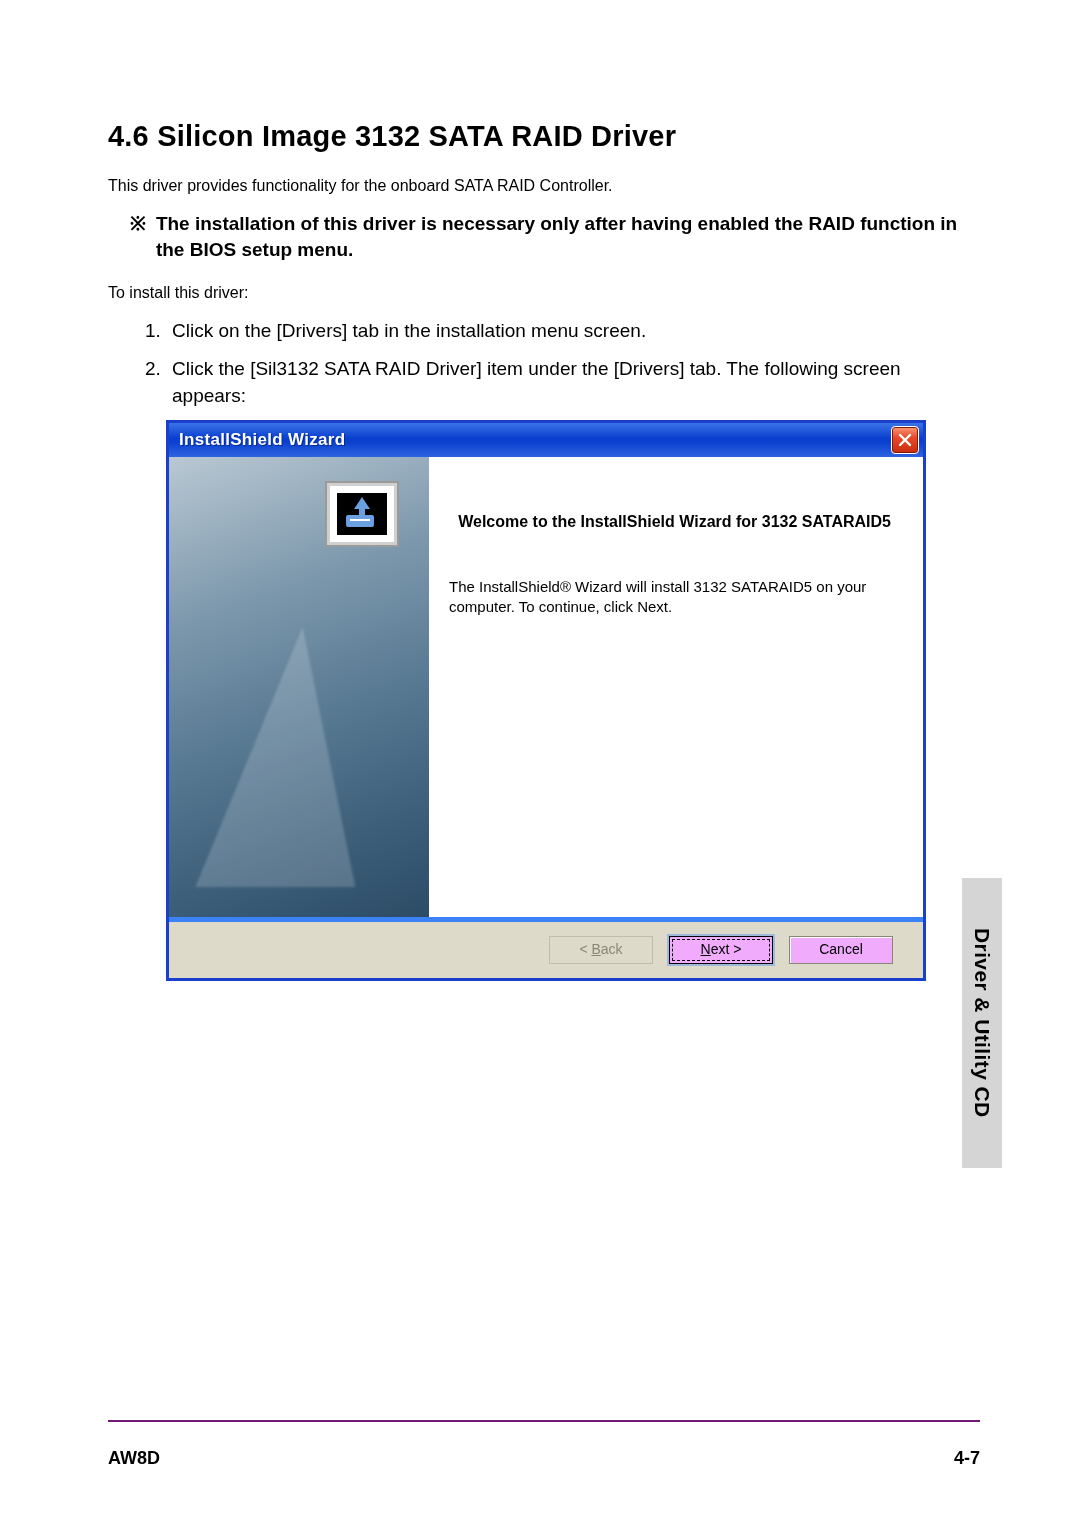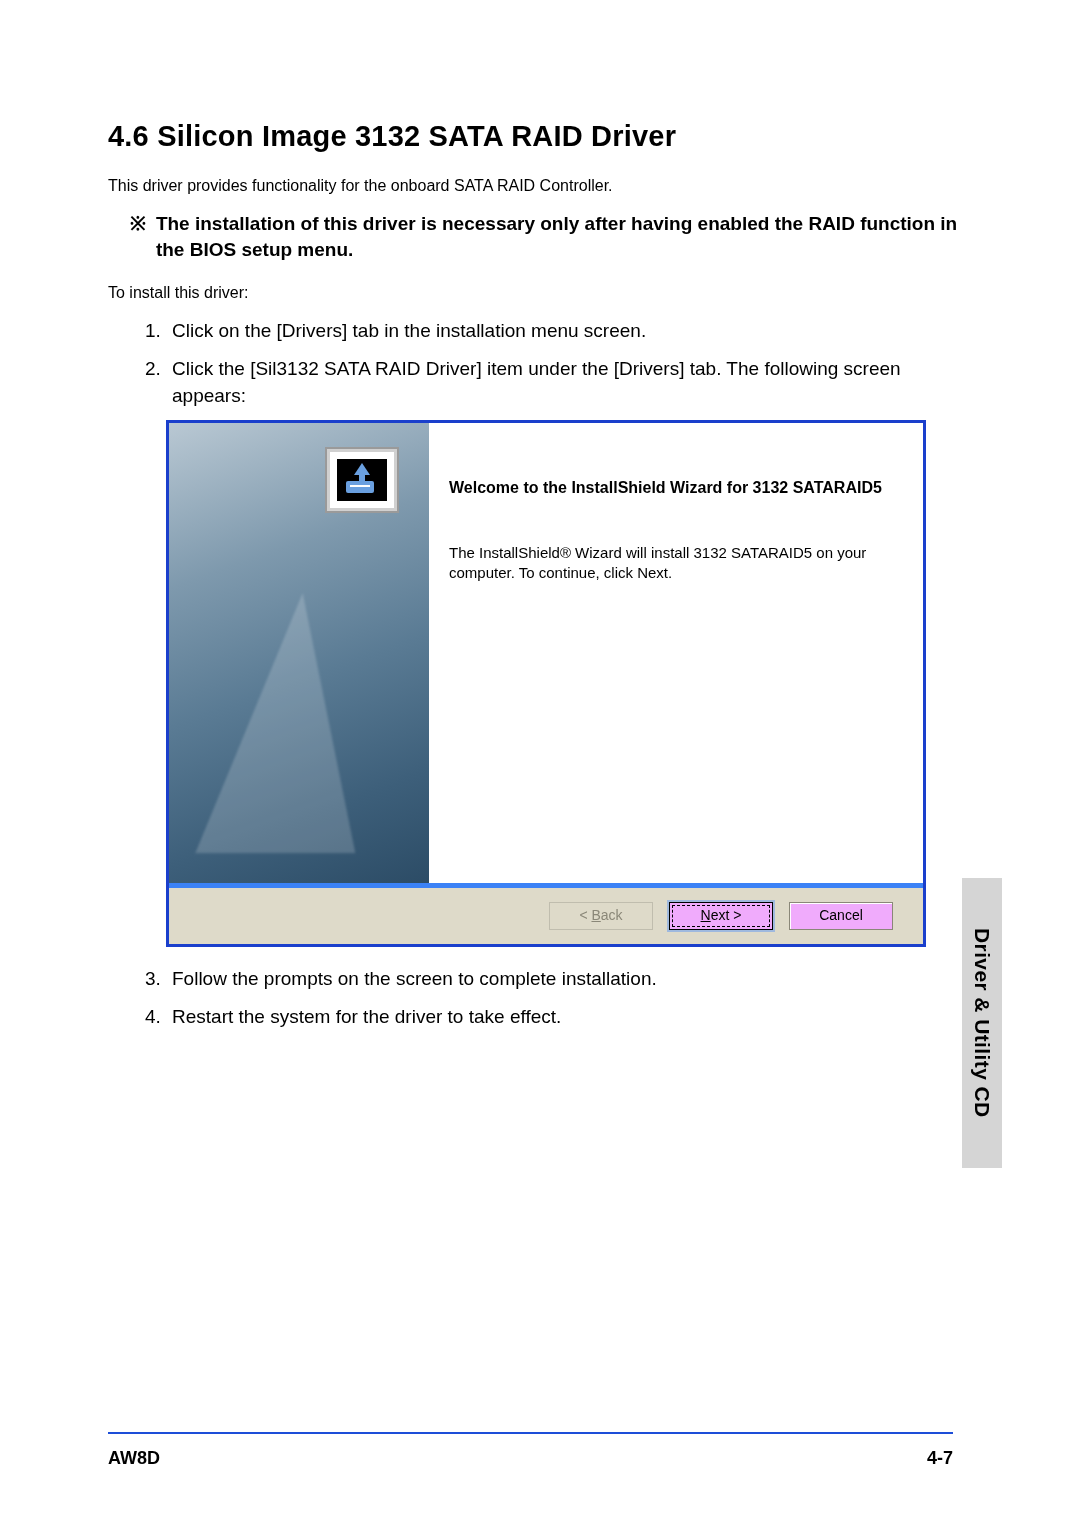--- a/index.html
+++ b/index.html
@@ -126,20 +126,21 @@
     padding: 54px 32px 20px 20px;
     font-family: Tahoma, Verdana, sans-serif;
     color: #000;
     font-size: 15px;
   }
   .welcome-title {
     font-weight: bold;
     font-size: 16px;
     margin-bottom: 44px;
     line-height: 1.35;
+    text-align: right;
   }
   .welcome-desc {
     font-size: 15px;
     line-height: 1.35;
   }
   .wizard-footer {
     height: 56px;
     background: #dedac9;
     border-top: 5px solid #3b82f6;
     display: flex;
@@ -187,24 +188,24 @@
   .side-tab span {
     writing-mode: vertical-rl;
     font-weight: bold;
     font-size: 21px;
     letter-spacing: 0.4px;
     font-family: Verdana, sans-serif;
   }
   .page-footer {
     position: absolute;
     left: 108px;
-    right: 127px;
+    right: 100px;
     bottom: 60px;
-    border-top: 2px solid #1d4ed8;
-    padding-top: 14px;
+    border-top: 2px solid #701a75;
+    padding-top: 26px;
     display: flex;
     justify-content: space-between;
     font-weight: bold;
     font-size: 18px;
     font-family: Verdana, sans-serif;
   }
   
   .sail {
     position:absolute;
     bottom: 30px;
@@ -233,20 +234,29 @@
 
   <p class="body">To install this driver:</p>
 
   <ol class="steps">
     <li>Click on the [Drivers] tab in the installation menu screen.</li>
     <li>Click the [Sil3132 SATA RAID Driver] item under the [Drivers] tab. The following screen appears:</li>
   </ol>
 
   <div class="wizard-figure">
     <div class="wizard-window">
+      <div class="titlebar">
+        <span class="titlebar-title">InstallShield Wizard</span>
+        <div class="close-btn">
+          <svg width="14" height="14" viewBox="0 0 14 14">
+            <line x1="2" y1="2" x2="12" y2="12" stroke="#fff" stroke-width="2.4" stroke-linecap="round"></line>
+            <line x1="12" y1="2" x2="2" y2="12" stroke="#fff" stroke-width="2.4" stroke-linecap="round"></line>
+          </svg>
+        </div>
+      </div>
       <div class="wizard-body">
         <div class="wizard-left">
           <div class="wizard-logo">
             <div class="wizard-logo-inner">
               <svg width="44" height="38" viewBox="0 0 44 38">
                 <rect x="6" y="20" width="28" height="12" rx="2" fill="#6aa0e0"></rect>
                 <rect x="10" y="24" width="20" height="2" fill="#fff"></rect>
                 <path d="M22 2 L30 14 L14 14 Z" fill="#6aa0e0"></path>
                 <rect x="19" y="12" width="6" height="8" fill="#6aa0e0"></rect>
               </svg>
@@ -266,24 +276,20 @@
         <div class="btn next">
           <span class="ul">N</span><span>ext &gt;</span>
         </div>
         <div class="btn">
           <span>Cancel</span>
         </div>
       </div>
     </div>
   </div>
 
-  <ol class="steps" start="3">
-    <li>Follow the prompts on the screen to complete installation.</li>
-    <li>Restart the system for the driver to take effect.</li>
-  </ol>
 
 </div>
 
 <div class="side-tab">
   <span>Driver &amp; Utility CD</span>
 </div>
 
 <div class="page-footer">
   <span>AW8D</span>
   <span>4-7</span>

